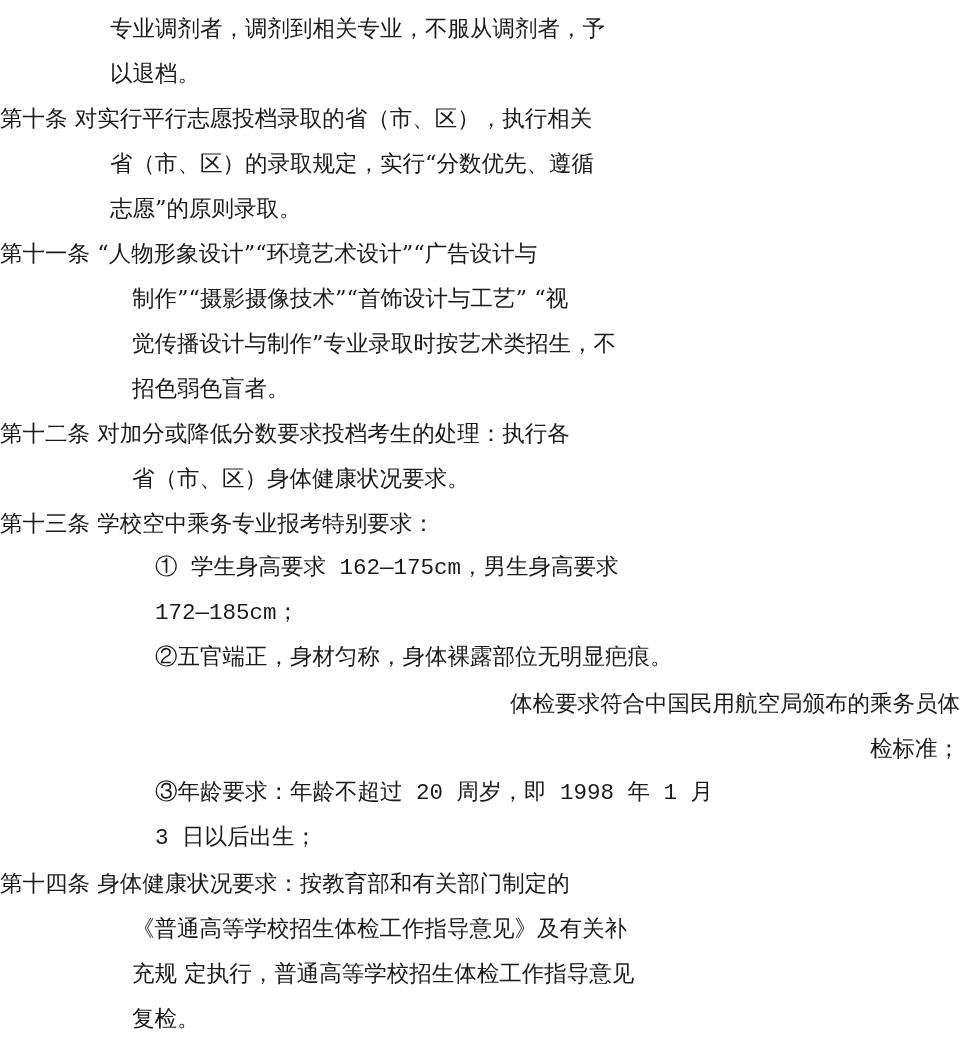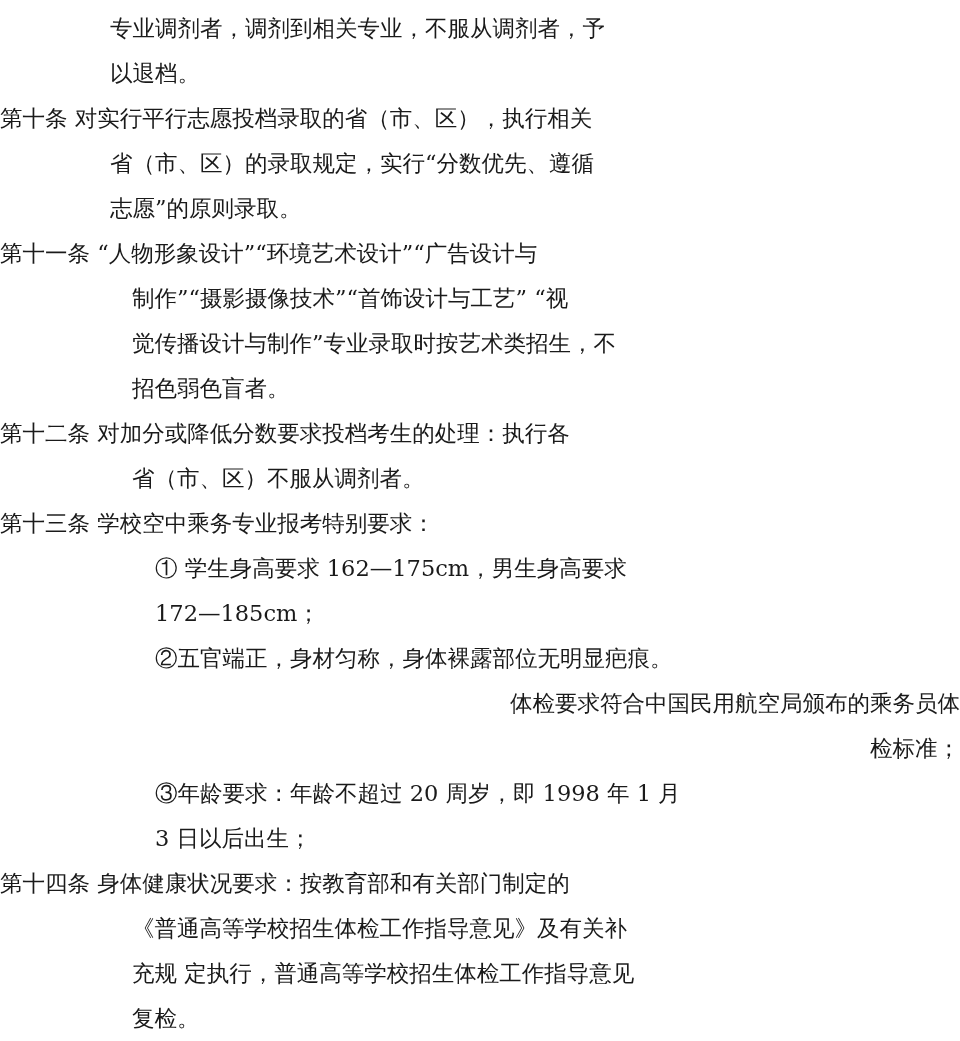--- a/index.html
+++ b/index.html
@@ -26,21 +26,21 @@
   }
   
   .ln {
     white-space: nowrap;
     font-size: 22.5px;
     line-height: 45px;
     height: 45px;
   }
   .indent-1 { padding-left: 110px; }
   .indent-2 { padding-left: 132px; }
-  .indent-3 { padding-left: 155px; }
+  .indent-3 { padding-left: 155px; font-family: Liberation Mono, monospace; }
   .indent-4 { padding-left: 178px; text-align: right; }
   .indent-label { padding-left: 0; }
 </style>
 </head>
 <body>
 
 <div class="page">
   <div class="doc-body" id="doc-body">
       <div class="block">
         <div class="ln indent-1">专业调剂者，调剂到相关专业，不服从调剂者，予</div>
@@ -52,21 +52,21 @@
         <div class="ln indent-1">志愿”的原则录取。</div>
       </div>
       <div class="block">
         <div class="ln indent-label">第十一条  “人物形象设计”“环境艺术设计”“广告设计与</div>
         <div class="ln indent-2">制作”“摄影摄像技术”“首饰设计与工艺”  “视</div>
         <div class="ln indent-2">觉传播设计与制作”专业录取时按艺术类招生，不</div>
         <div class="ln indent-2">招色弱色盲者。</div>
       </div>
       <div class="block">
         <div class="ln indent-label">第十二条  对加分或降低分数要求投档考生的处理：执行各</div>
-        <div class="ln indent-2">省（市、区）不服从调剂者。</div>
+        <div class="ln indent-2">省（市、区）身体健康状况要求。</div>
       </div>
       <div class="block">
         <div class="ln indent-label">第十三条  学校空中乘务专业报考特别要求：</div>
         <div class="ln indent-3">① 学生身高要求 162—175cm，男生身高要求</div>
         <div class="ln indent-3">172—185cm；</div>
         <div class="ln indent-3">②五官端正，身材匀称，身体裸露部位无明显疤痕。</div>
         <div class="ln indent-4">体检要求符合中国民用航空局颁布的乘务员体</div>
         <div class="ln indent-4">检标准；</div>
         <div class="ln indent-3">③年龄要求：年龄不超过 20 周岁，即 1998 年 1 月</div>
         <div class="ln indent-3">3 日以后出生；</div>

